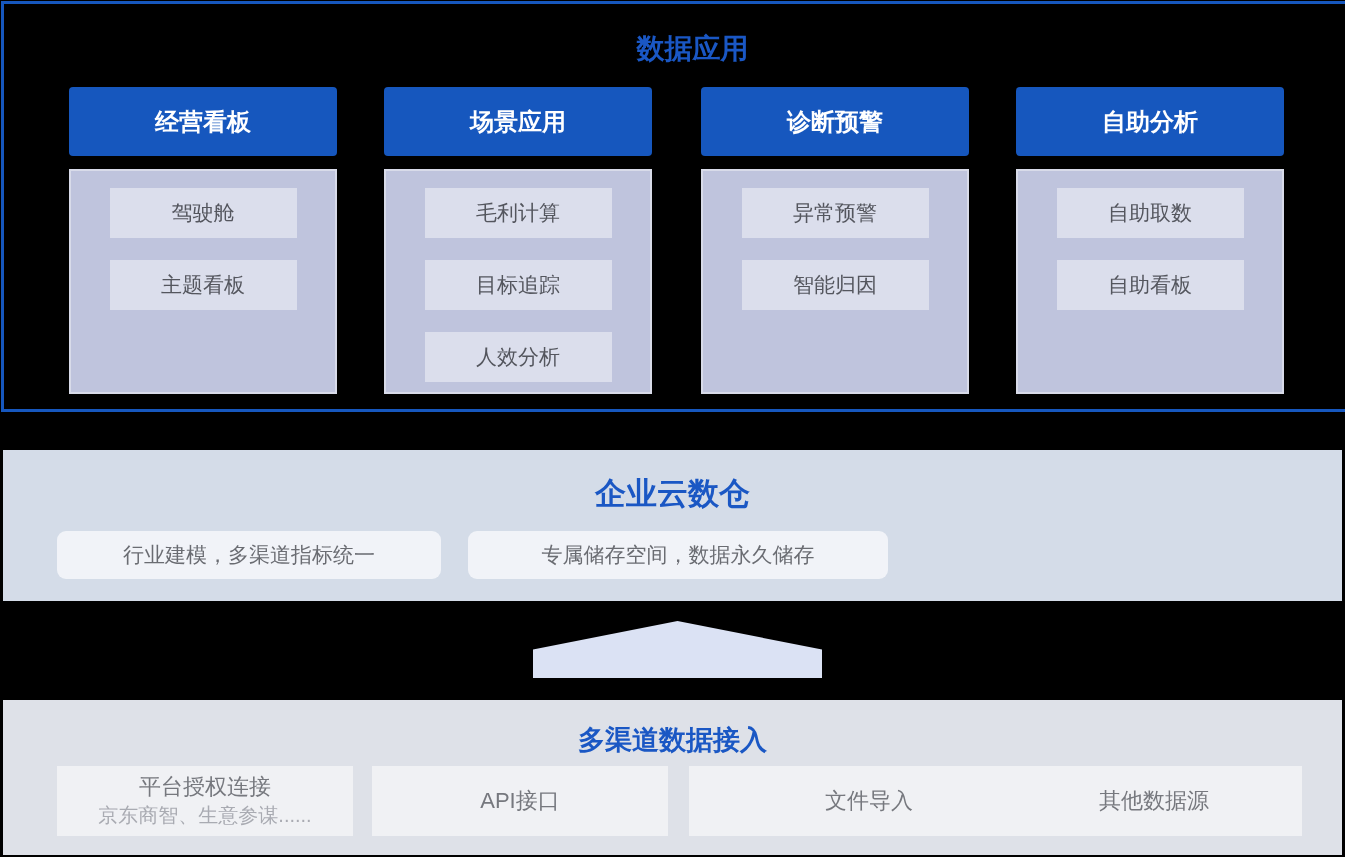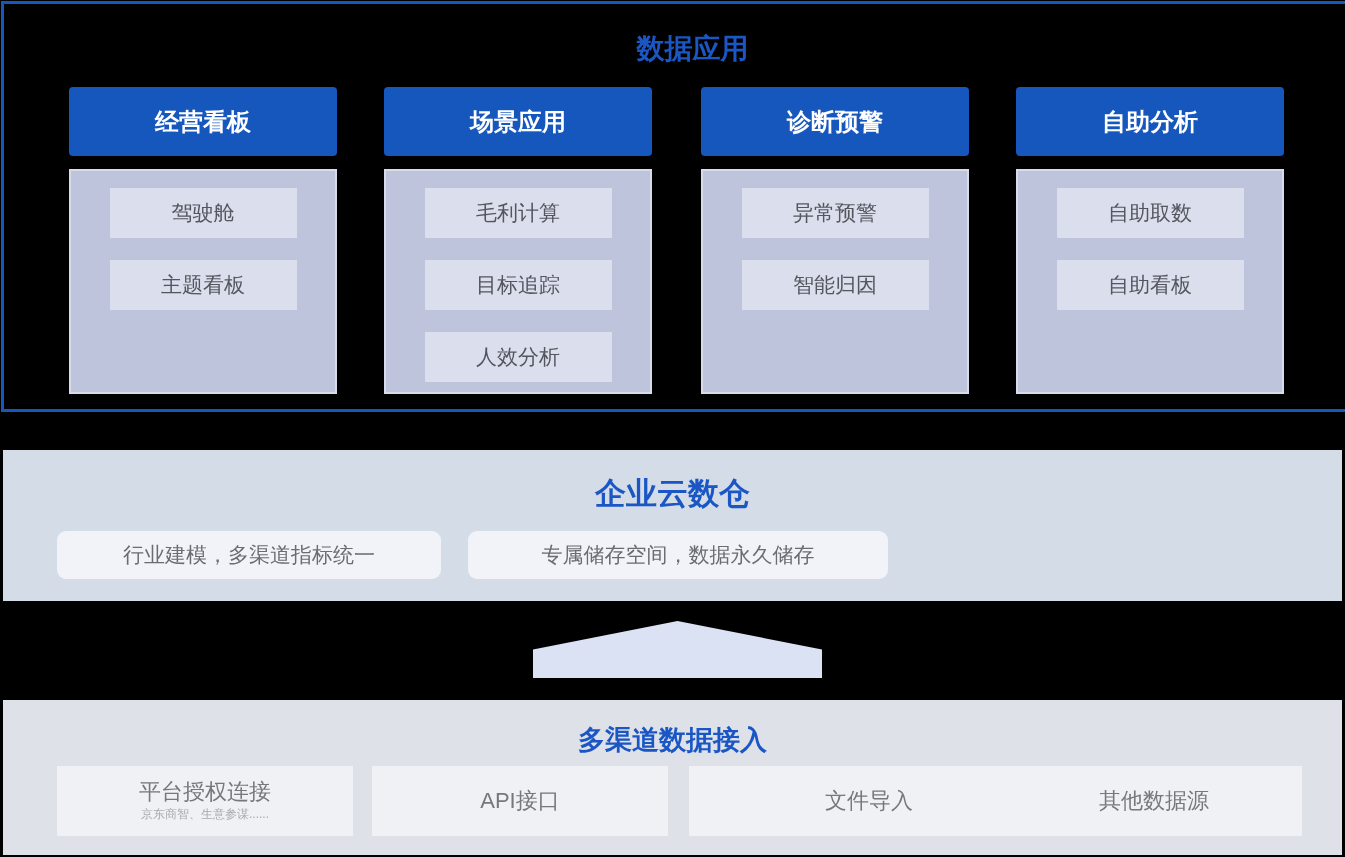--- a/index.html
+++ b/index.html
@@ -128,21 +128,21 @@
   .sbox-1 { left: 54px; }
   .sbox-2 { left: 369px; }
   .sbox-3 { left: 686px; padding-left: 32px; }
   .sbox-4 { left: 1003px; }
   .source-label {
     font-size: 22px;
     color: #76787E;
     line-height: 1.2;
   }
   .source-sublabel {
-    font-size: 12px;
+    font-size: 20px;
     color: #A9ABB2;
     line-height: 1.3;
     margin-top: 2px;
   }
 </style>
 </head>
 <body>
 
 <div class="stage">
 

